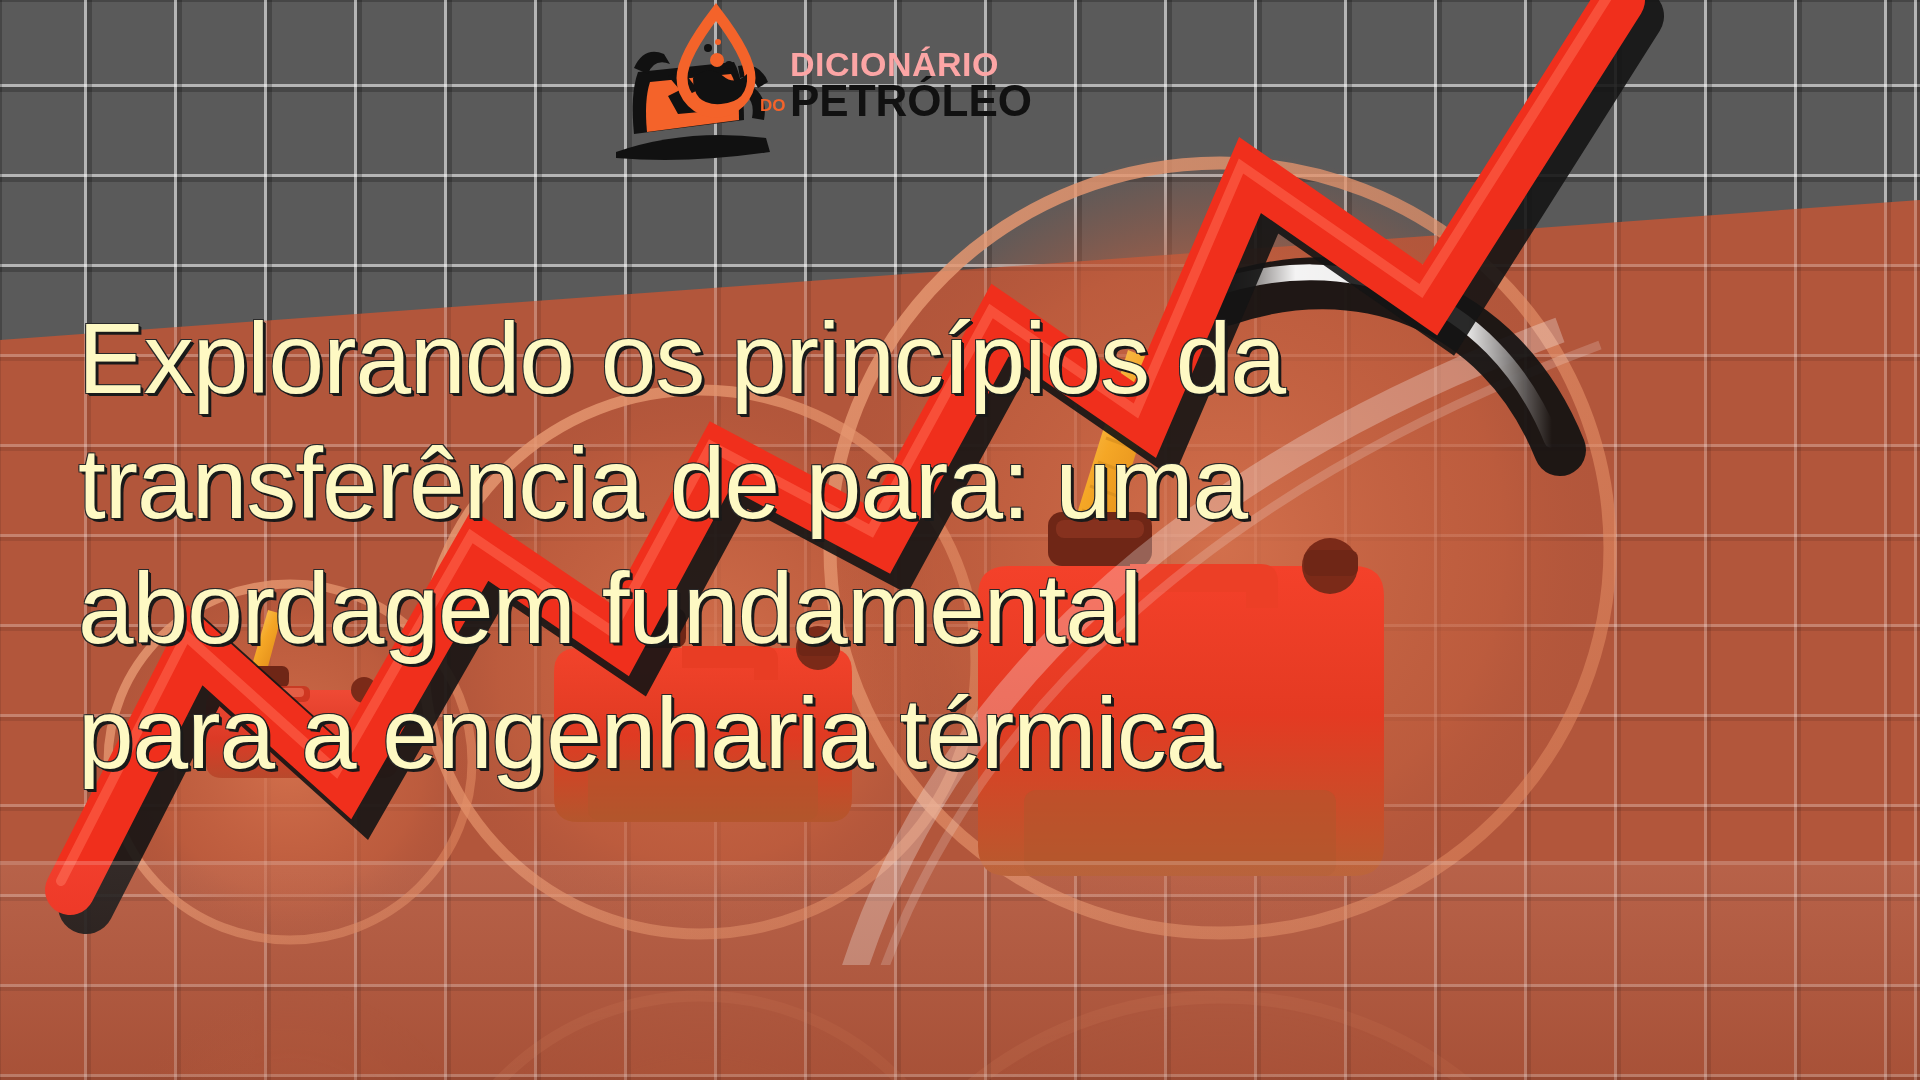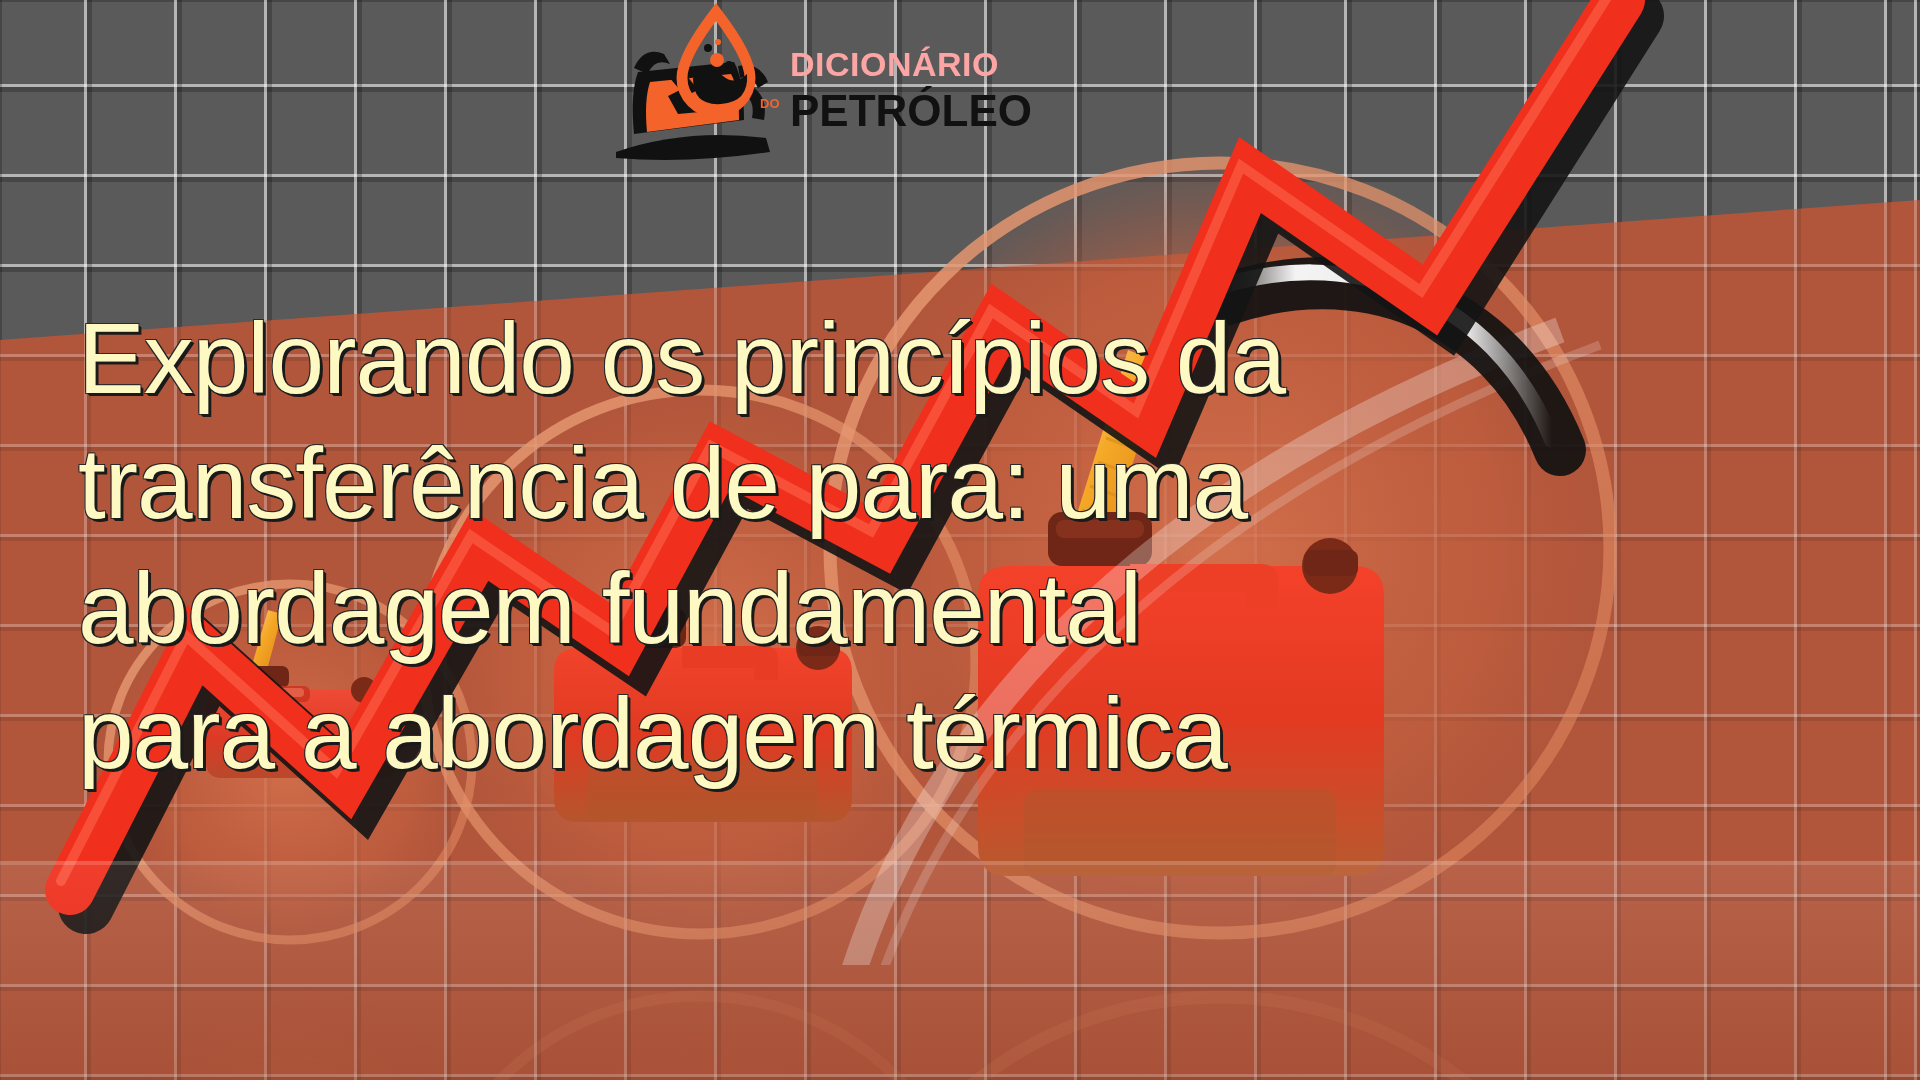--- a/index.html
+++ b/index.html
@@ -64,25 +64,25 @@
   .logo-words{
     position:absolute;left:192px;top:48px;
     line-height:.88;
   }
   .logo-l1{
     font-size:34px;font-weight:bold;letter-spacing:.5px;
     color:#fca5a5;white-space:nowrap;
   }
   .logo-l2{
     font-size:44px;font-weight:bold;letter-spacing:0px;
-    color:#111;white-space:nowrap;margin-top:12px;
+    color:#111;white-space:nowrap;margin-top:2px;
   }
   .logo-do{
     position:absolute;left:162px;top:96px;
-    font-size:13px;font-weight:bold;color:#f4632a;line-height:.95;
+    font-size:17px;font-weight:bold;color:#f4632a;line-height:.95;
     text-align:center;
   }
 
   
   .headline{
     position:absolute;left:78px;top:296px;width:1790px;
     font-size:100px;line-height:125px;font-weight:400;
     color:#fef9c3;letter-spacing:-1px;
     text-shadow:
        3px 3px 0 #1a1a1a,
@@ -248,16 +248,16 @@
     <div class="logo-words">
       <div class="logo-l1">DICIONÁRIO</div>
       <div class="logo-l2">PETRÓLEO</div>
     </div>
   </div>
 
   <div class="headline">
     <span class="ln">Explorando os princípios da</span>
     <span class="ln">transferência de para: uma</span>
     <span class="ln">abordagem fundamental</span>
-    <span class="ln">para a abordagem térmica</span>
+    <span class="ln">para a engenharia térmica</span>
   </div>
 
 </div>
 
 </body></html>

